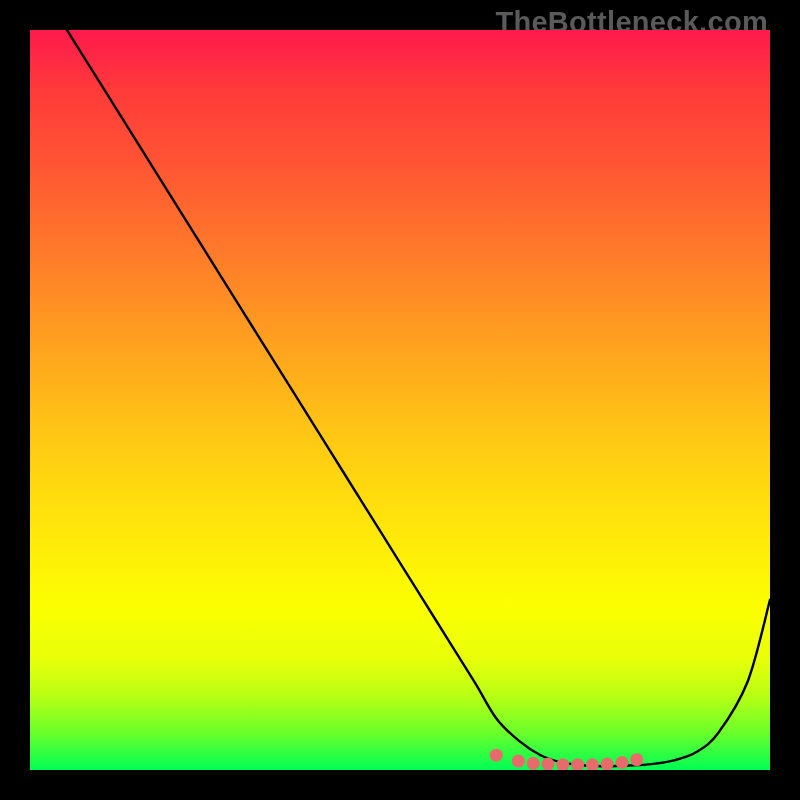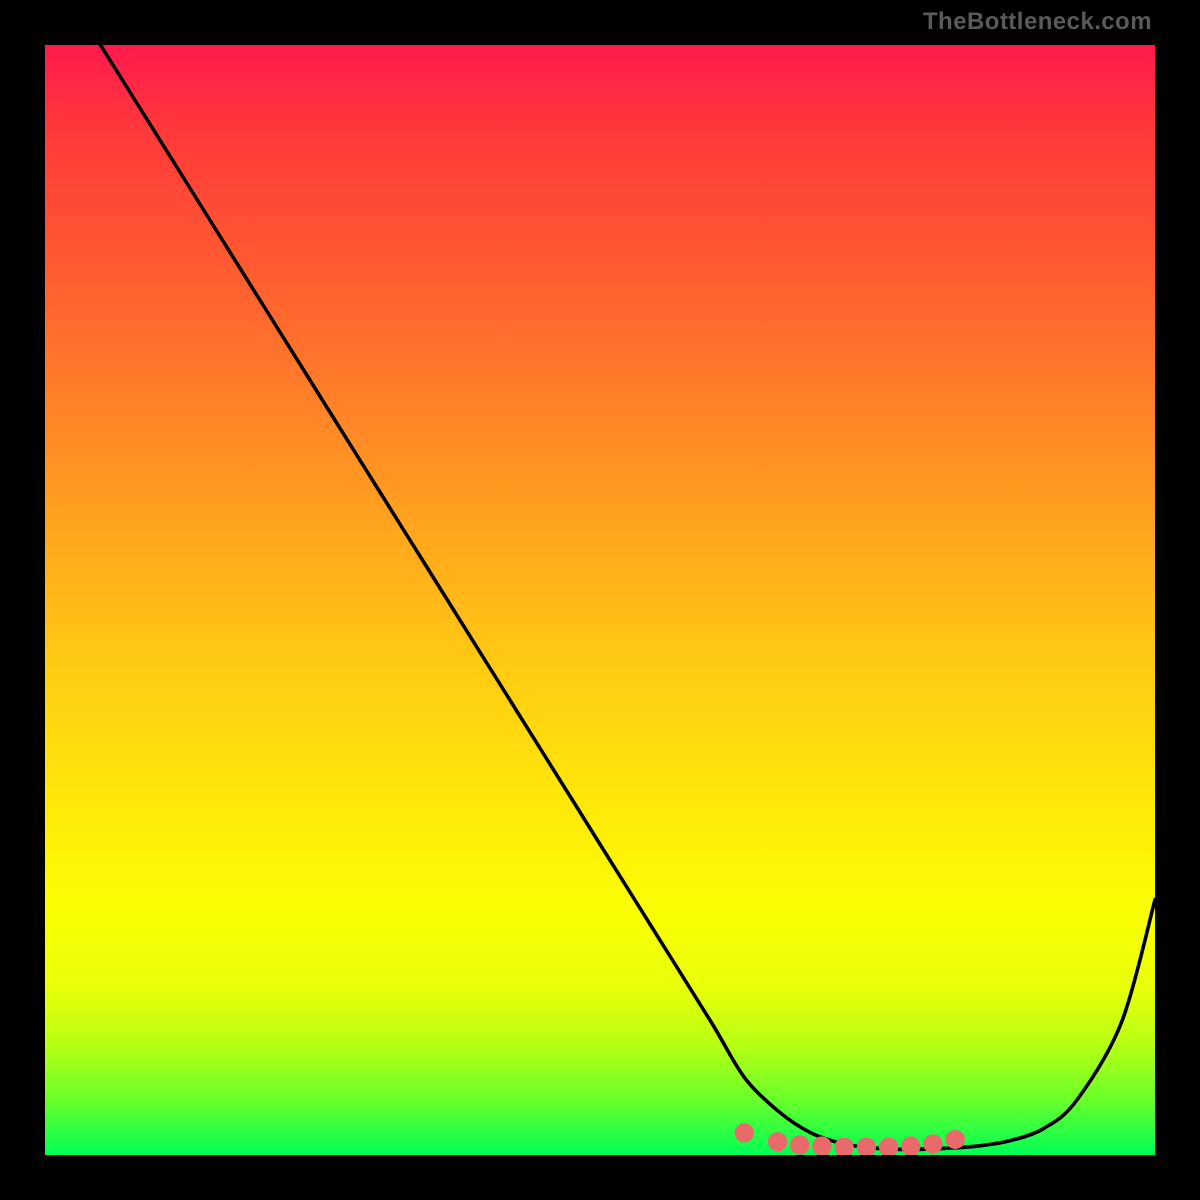--- a/index.html
+++ b/index.html
@@ -30,21 +30,21 @@
       #b8ff14 90%,
       #6aff2a 95%,
       #00ff55 100%
     );
   }
   .watermark {
     position: absolute;
     top: 6px;
     right: 32px;
     color: #5a5a5a;
-    font-size: 16px;
+    font-size: 29px;
     font-weight: bold;
     letter-spacing: 0.3px;
   }
   svg.curve {
     position: absolute;
     left: 0;
     top: 0;
     width: 740px;
     height: 740px;
   }

